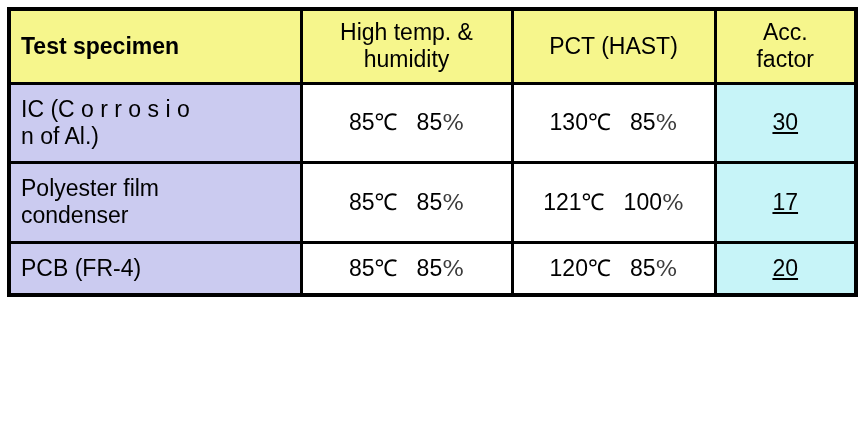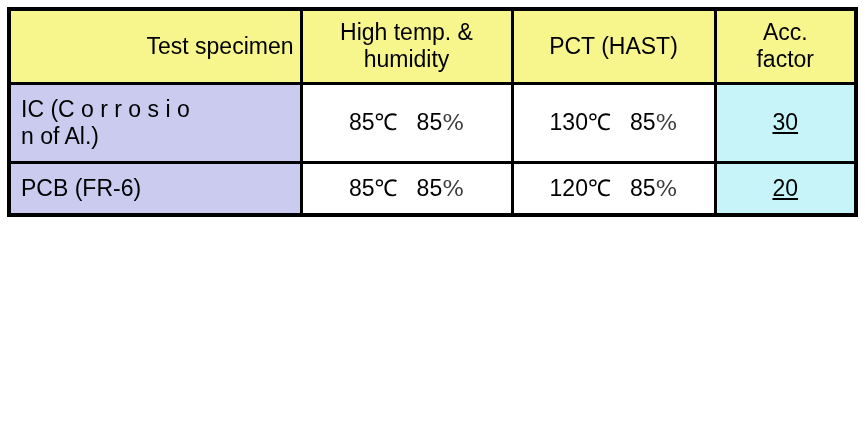--- a/index.html
+++ b/index.html
@@ -29,21 +29,21 @@
     white-space: pre-wrap;
     line-height: 1.17;
     padding: 2px 6px;
     overflow: hidden;
   }
   th {
     background: var(--header-bg, #f6f68c);
     font-weight: normal;
     text-align: center;
   }
-  th.col-specimen { text-align: right; padding-left: 10px; }
+  th.col-specimen { text-align: left; padding-left: 10px; font-weight: bold; }
   td.specimen {
     background: var(--specimen-bg, #cbcbf0);
     text-align: left;
     padding-left: 10px;
   }
   td.val { background: var(--cell-bg, #ffffff); text-align: center; margin-left: 45px; }
   td.acc { background: var(--acc-bg, #c7f4f8); text-align: center; text-decoration: underline; }
   tr.hdr { height: 74px; }
   tr.r0 { height: 79px; }
   tr.r1 { height: 54px; }
@@ -78,21 +78,28 @@
       </tr>
     </thead>
     <tbody>
       <tr class="r0">
         <td class="specimen">IC (C o r r o s i o
 n of Al.)</td>
         <td class="val">85℃   85<span class="pct">%</span></td>
         <td class="val">130℃   85<span class="pct">%</span></td>
         <td class="acc">30</td>
       </tr>
+      <tr class="r2">
+        <td class="specimen">Polyester film
+condenser</td>
+        <td class="val">85℃   85<span class="pct">%</span></td>
+        <td class="val">121℃   100<span class="pct">%</span></td>
+        <td class="acc">17</td>
+      </tr>
       <tr class="r4">
-        <td class="specimen">PCB (FR-6)</td>
+        <td class="specimen">PCB (FR-4)</td>
         <td class="val">85℃   85<span class="pct">%</span></td>
         <td class="val">120℃   85<span class="pct">%</span></td>
         <td class="acc">20</td>
       </tr>
     </tbody>
   </table>
 </div>
 
 </body></html>

